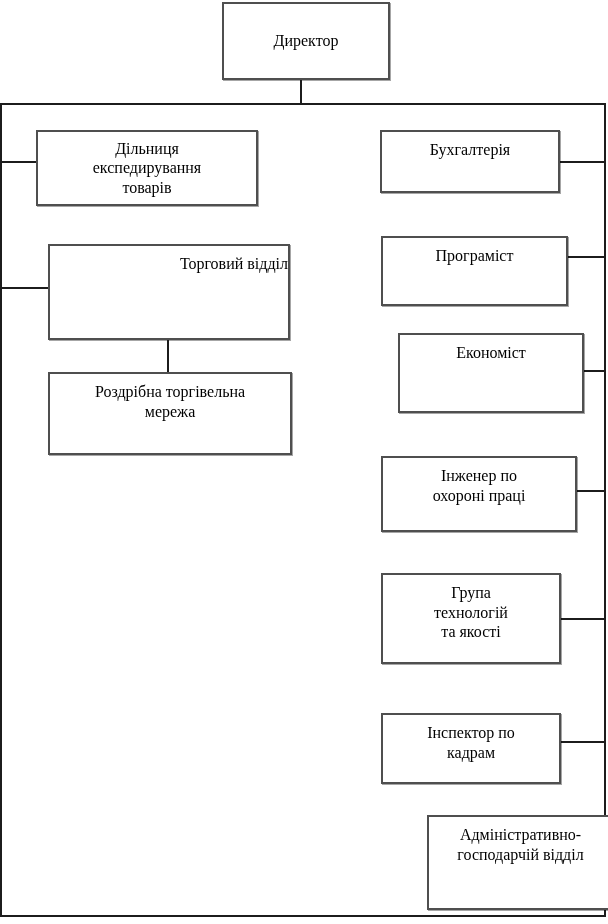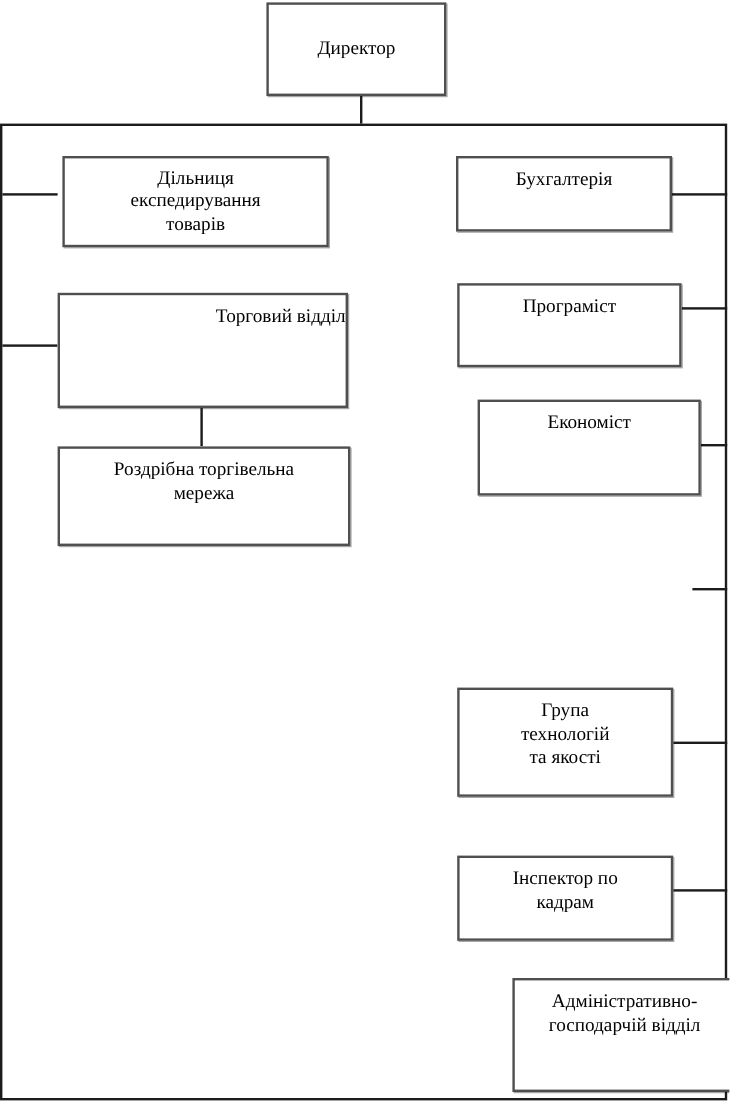--- a/index.html
+++ b/index.html
@@ -47,29 +47,29 @@
   .hline, .vline {
     position: absolute;
     background: var(--line);
   }
 </style>
 </head>
 <body>
 
 <div class="canvas">
 
-  <div class="box vcenter" style="left:222px; top:2px; width:150px; height:78px;">
+  <div class="box vcenter" style="left:222px; top:2px; width:168px; height:78px;">
     <span>Директор</span>
   </div>
   <div class="vline" style="left:300px; top:80px; width:2px; height:23px;"></div>
 
   <div class="outer-frame"></div>
 
   <div class="hline" style="left:2px; top:161px; width:46px; height:2px;"></div>
-  <div class="box vcenter" style="left:52px; top:130px; width:222px; height:76px;">
+  <div class="box vcenter" style="left:36px; top:130px; width:222px; height:76px;">
     <span>Дільниця
 експедирування
 товарів</span>
   </div>
 
   <div class="hline" style="left:2px; top:287px; width:46px; height:2px;"></div>
   <div class="box vtop" style="left:48px; top:244px; width:242px; height:96px;justify-content:flex-end;">
     <span>Торговий відділ</span>
   </div>
 
@@ -88,20 +88,24 @@
   <div class="box vtop" style="left:381px; top:236px; width:187px; height:70px;">
     <span>Програміст</span>
   </div>
 
   <div class="hline" style="left:567px; top:370px; width:39px; height:2px;"></div>
   <div class="box vtop" style="left:398px; top:333px; width:186px; height:80px;">
     <span>Економіст</span>
   </div>
 
   <div class="hline" style="left:577px; top:490px; width:29px; height:2px;"></div>
+  <div class="box vtop" style="left:381px; top:456px; width:196px; height:76px;">
+    <span>Інженер по
+охороні праці</span>
+  </div>
 
   <div class="hline" style="left:561px; top:618px; width:45px; height:2px;"></div>
   <div class="box vtop" style="left:381px; top:573px; width:180px; height:91px;justify-content:center;">
     <span>Група
 технологій
 та якості</span>
   </div>
 
   <div class="hline" style="left:561px; top:741px; width:45px; height:2px;"></div>
   <div class="box vtop" style="left:381px; top:713px; width:180px; height:71px;">

